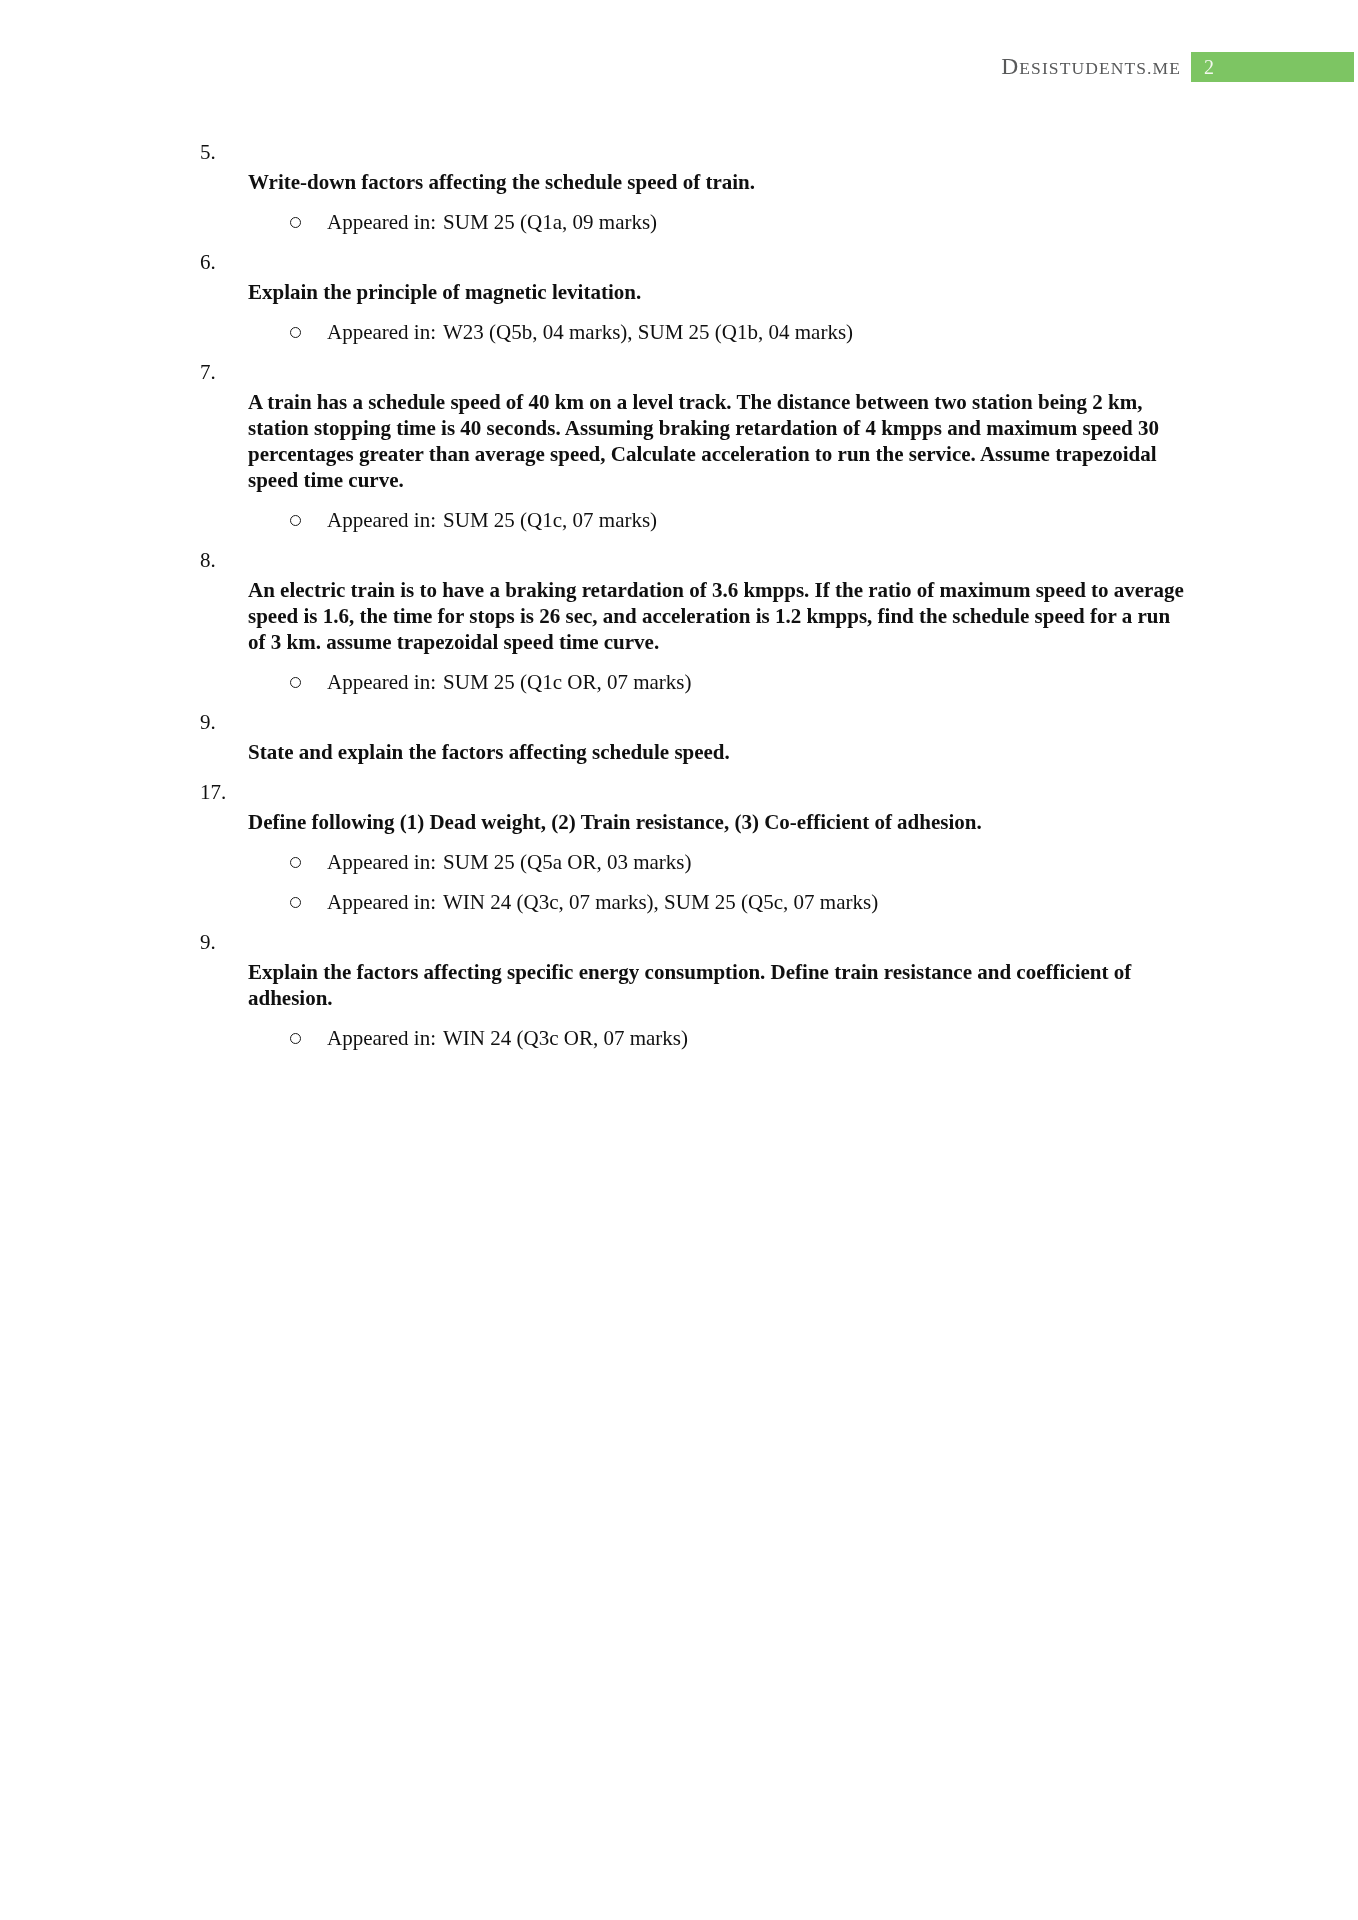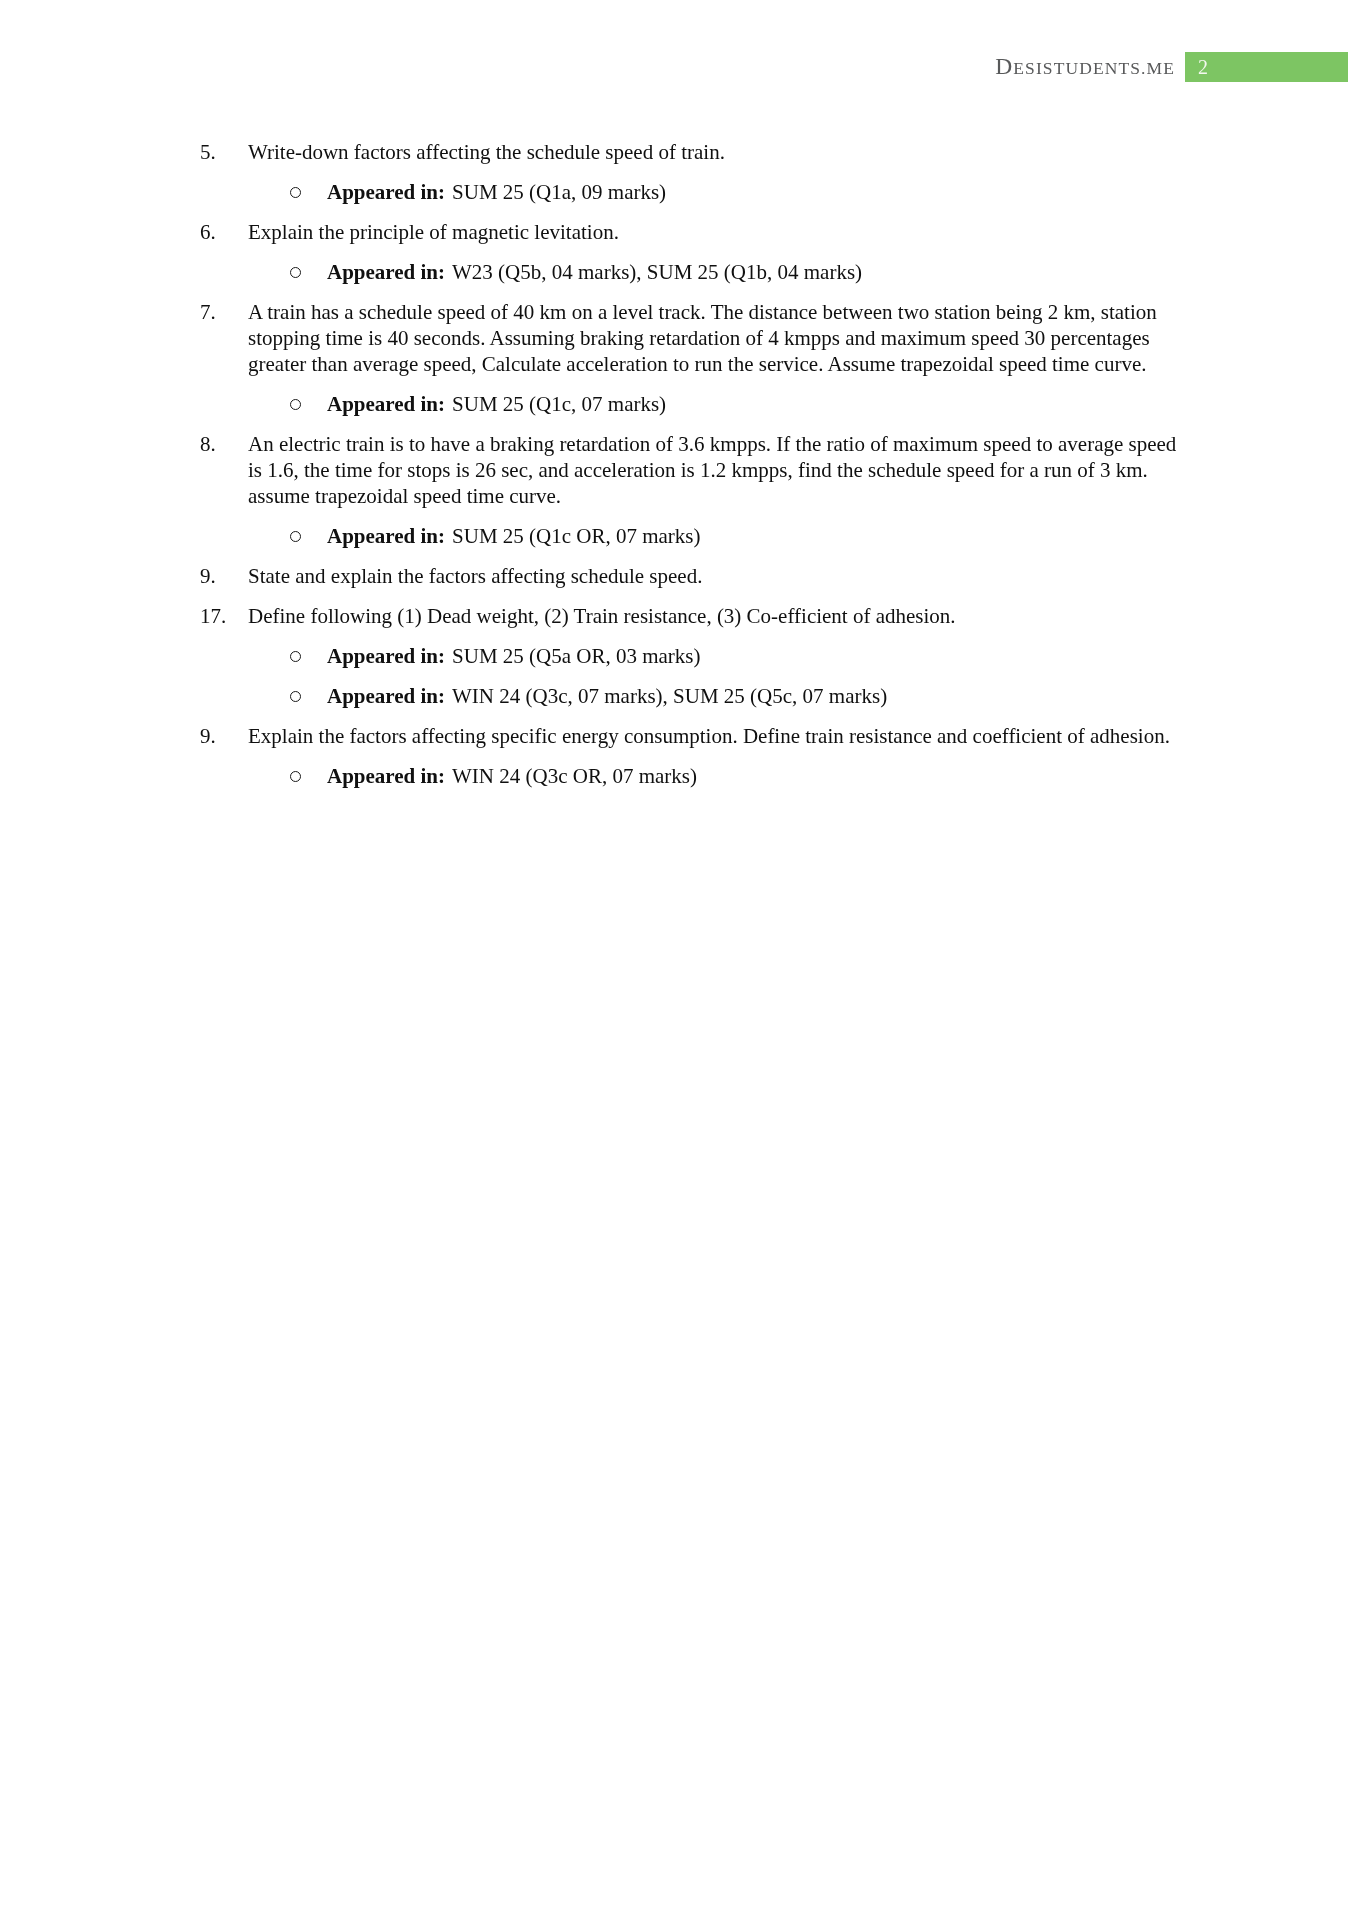--- a/index.html
+++ b/index.html
@@ -21,21 +21,21 @@
   
   .page-header {
     position: absolute;
     top: 52px;
     left: 0;
     right: 0;
     display: flex;
     justify-content: flex-end;
     align-items: center;
     gap: 10px;
-    padding-right: 10px;
+    padding-right: 4px;
   }
   .site-name {
     display: inline-block;
     font-size: 17.5px;
     line-height: 1;
     color: #58595a;
     letter-spacing: 1.1px;
   }
   .site-name::first-letter {
     font-size: 23.5px;
@@ -70,21 +70,22 @@
     flex: none;
     width: 48px;
     font-size: 21px;
     line-height: 26px;
     font-weight: normal;
   }
   .q-text {
     flex: 1;
     font-size: 21px;
     line-height: 26px;
-    font-weight: normal;
+    font-weight: bold;
+    margin-top: 30px;
   }
   .a-row {
     display: flex;
     align-items: flex-start;
     margin: 0 0 14px 90px;
   }
   .bullet {
     flex: none;
     width: 9px;
     height: 9px;
@@ -92,21 +93,21 @@
     border-radius: 50%;
     margin-top: 8px;
     margin-right: 26px;
     background: transparent;
   }
   .a-text {
     font-size: 21px;
     line-height: 26px;
   }
   .a-label {
-    font-weight: bold;
+    font-weight: normal;
   }
   .a-val {
     padding-left: 7px;
   }
 </style>
 </head>
 <body>
 
 <div class="page">
 

